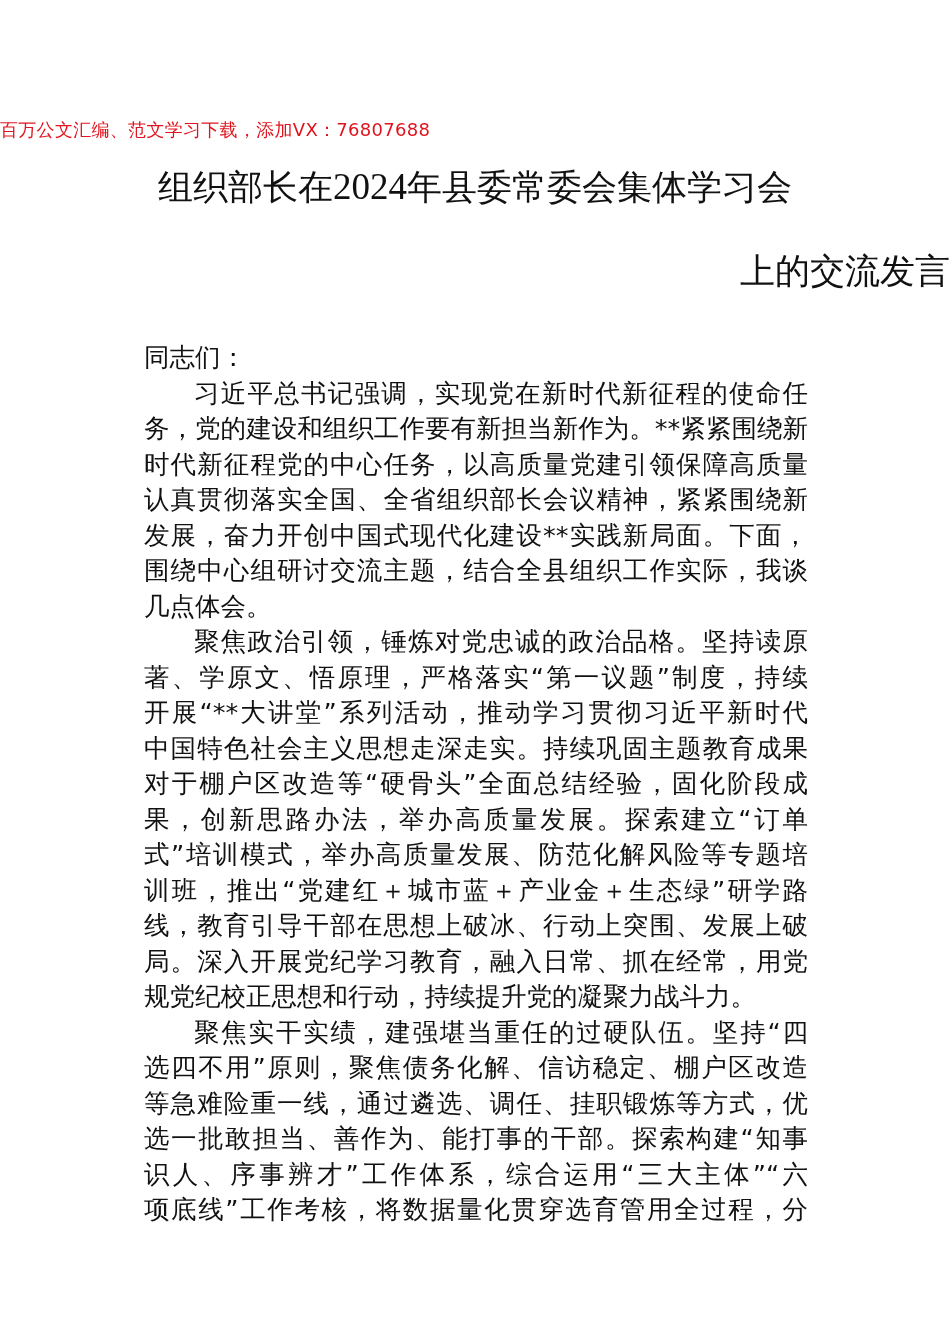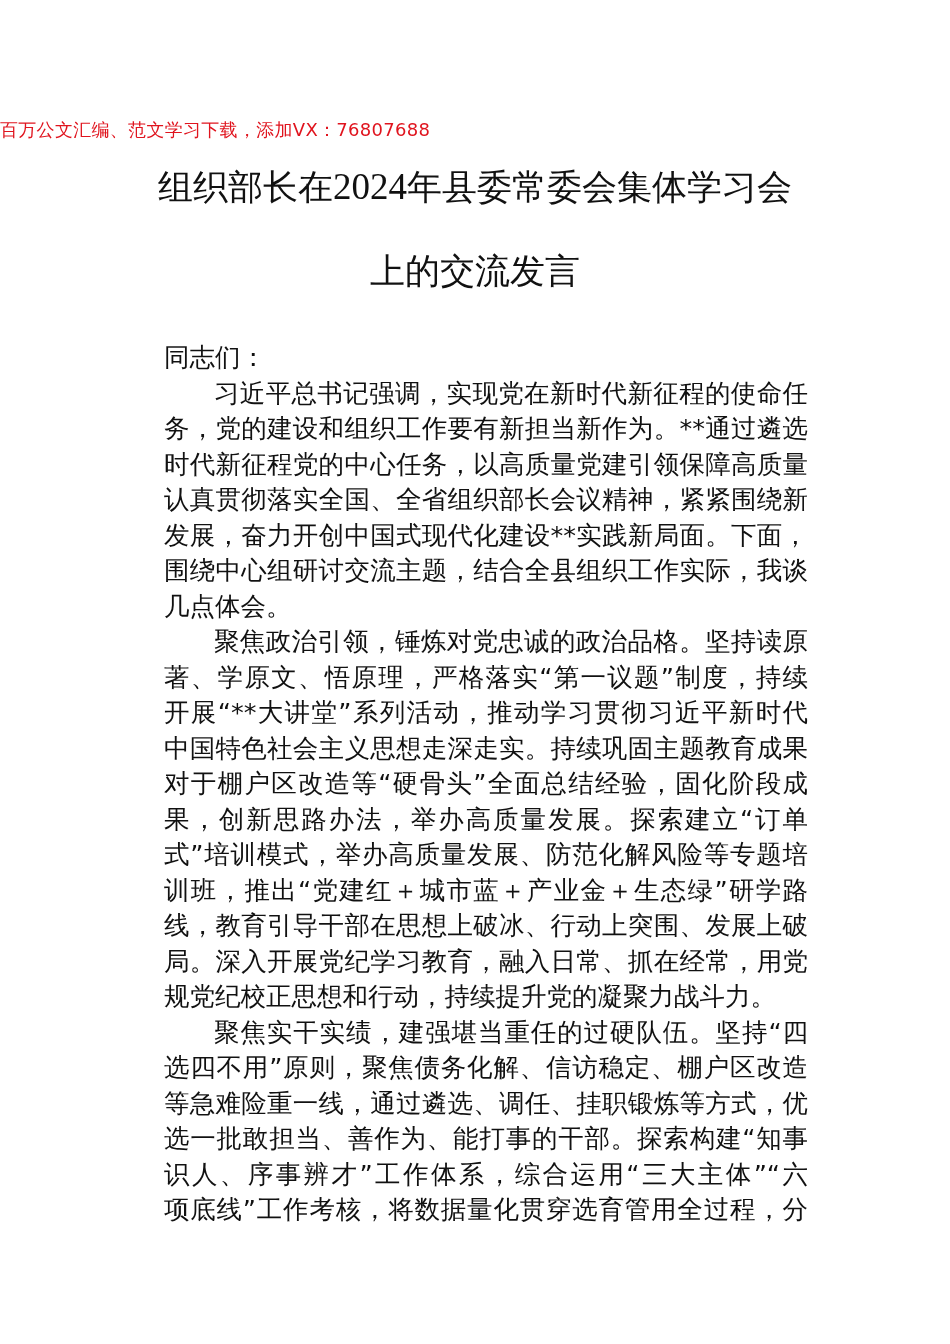--- a/index.html
+++ b/index.html
@@ -4,42 +4,42 @@
 <style>
   html, body { margin: 0; padding: 0; background: #ffffff; }
   body { width: 950px; height: 1344px; position: relative; overflow: hidden;
          font-family: "DejaVu Sans", "Liberation Sans", sans-serif; color: #111; }
   .watermark { position: absolute; top: 86px; left: 0; width: 950px; 
                font-size: 18px; color: #e0141e; letter-spacing: 0.3px; margin-top: 32px; }
   .title { position: absolute; left: 0; width: 950px; text-align: center;
            font-size: 35px; color: #111; font-family: "DejaVu Sans", sans-serif; }
   .title .num { font-family: "Liberation Serif", "DejaVu Serif", serif; font-size: 37px; }
   .title-1 { top: 164px; }
-  .title-2 { top: 248px; }
+  .title-2 { top: 248px; text-align: right; }
   .body { position: absolute; top: 340px; left: 144px; width: 664px; }
   .line { font-size: 25.5px; height: 35.5px; line-height: 35.5px; white-space: nowrap;
-          text-align: justify; text-align-last: justify; letter-spacing: 0px; margin-left: 20px; }
+          text-align: justify; text-align-last: justify; letter-spacing: 0px; }
   .line.last { text-align-last: left; }
   .line.indent { padding-left: 50px; }
   .salutation { text-align-last: left; }
 </style>
 </head>
 <body>
 
 <div class="watermark">百万公文汇编、范文学习下载，添加VX：76807688</div>
 
 <div class="title title-1"><span>组织部长在</span><span class="num">2024</span><span>年县委常委会集体学习会</span></div>
 <div class="title title-2">上的交流发言</div>
 
 <div class="body">
   <div class="line salutation">同志们：</div>
 
   <div>
     <div class="line indent">习近平总书记强调，实现党在新时代新征程的使命任</div>
-    <div class="line">务，党的建设和组织工作要有新担当新作为。**通过遴选</div>
+    <div class="line">务，党的建设和组织工作要有新担当新作为。**紧紧围绕新</div>
     <div class="line">时代新征程党的中心任务，以高质量党建引领保障高质量</div>
     <div class="line">认真贯彻落实全国、全省组织部长会议精神，紧紧围绕新</div>
     <div class="line">发展，奋力开创中国式现代化建设**实践新局面。下面，</div>
     <div class="line">围绕中心组研讨交流主题，结合全县组织工作实际，我谈</div>
     <div class="line last">几点体会。</div>
   </div>
 
   <div>
     <div class="line indent">聚焦政治引领，锤炼对党忠诚的政治品格。坚持读原</div>
     <div class="line">著、学原文、悟原理，严格落实“第一议题”制度，持续</div>

